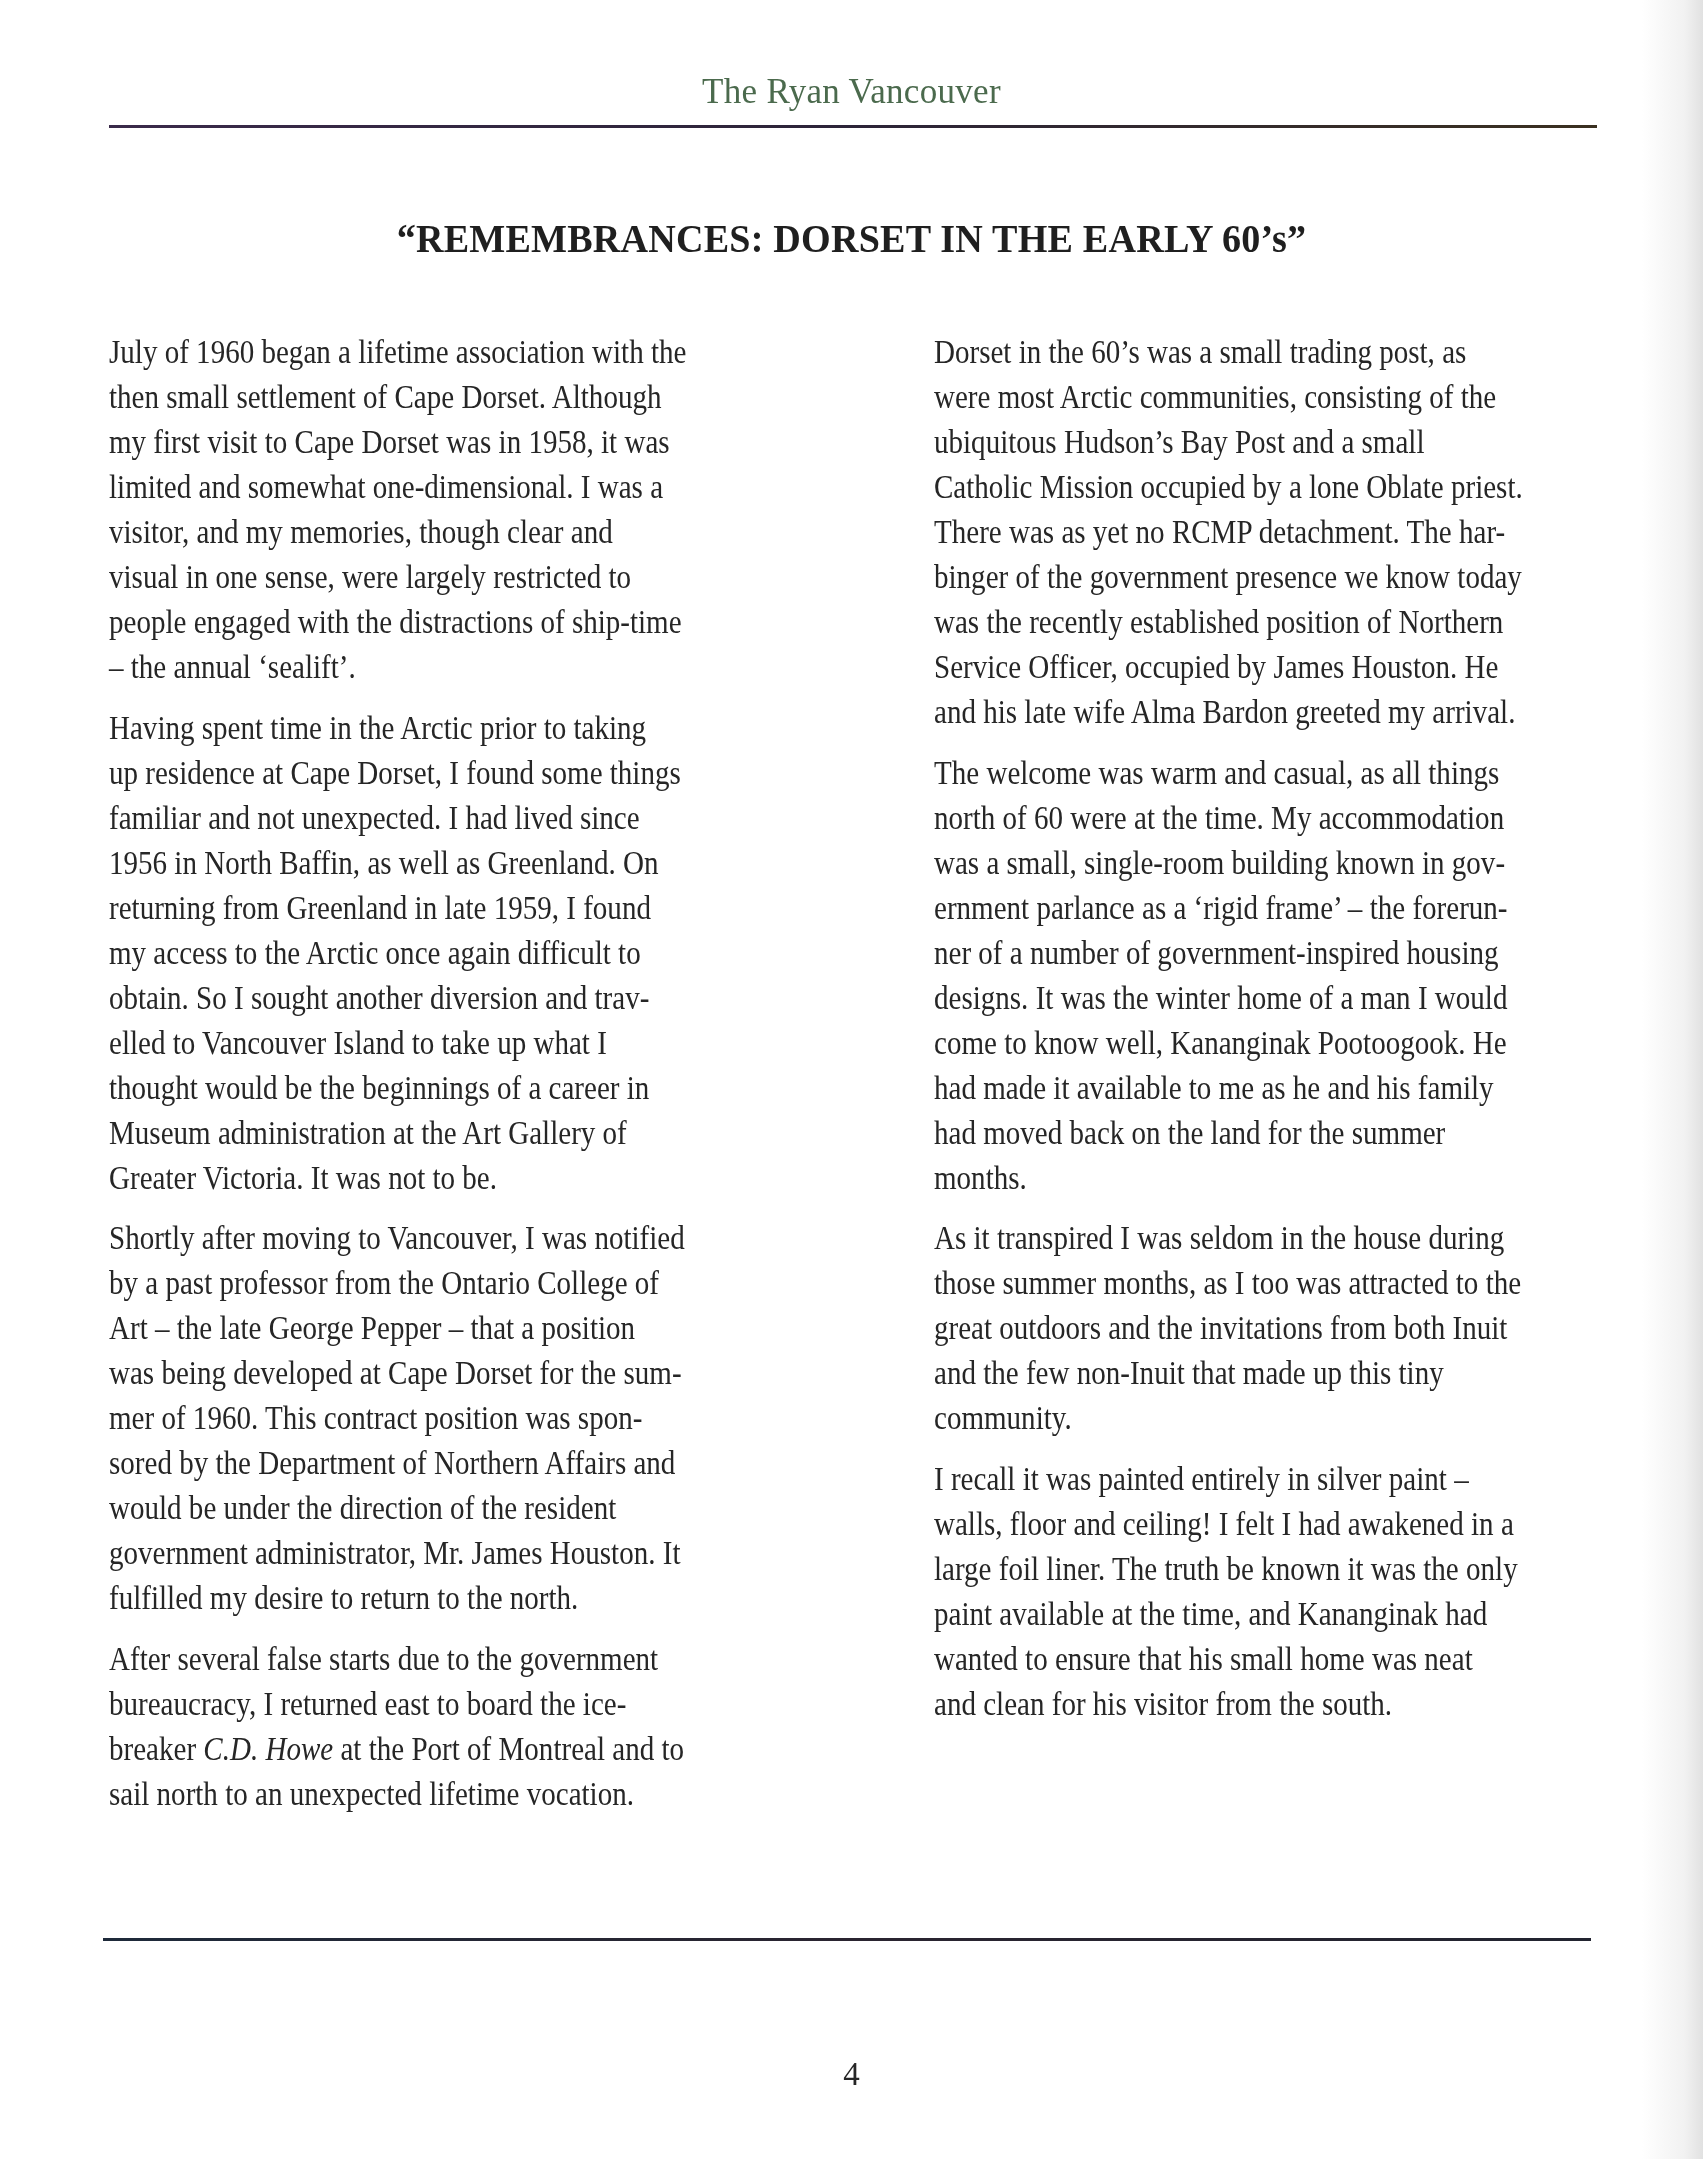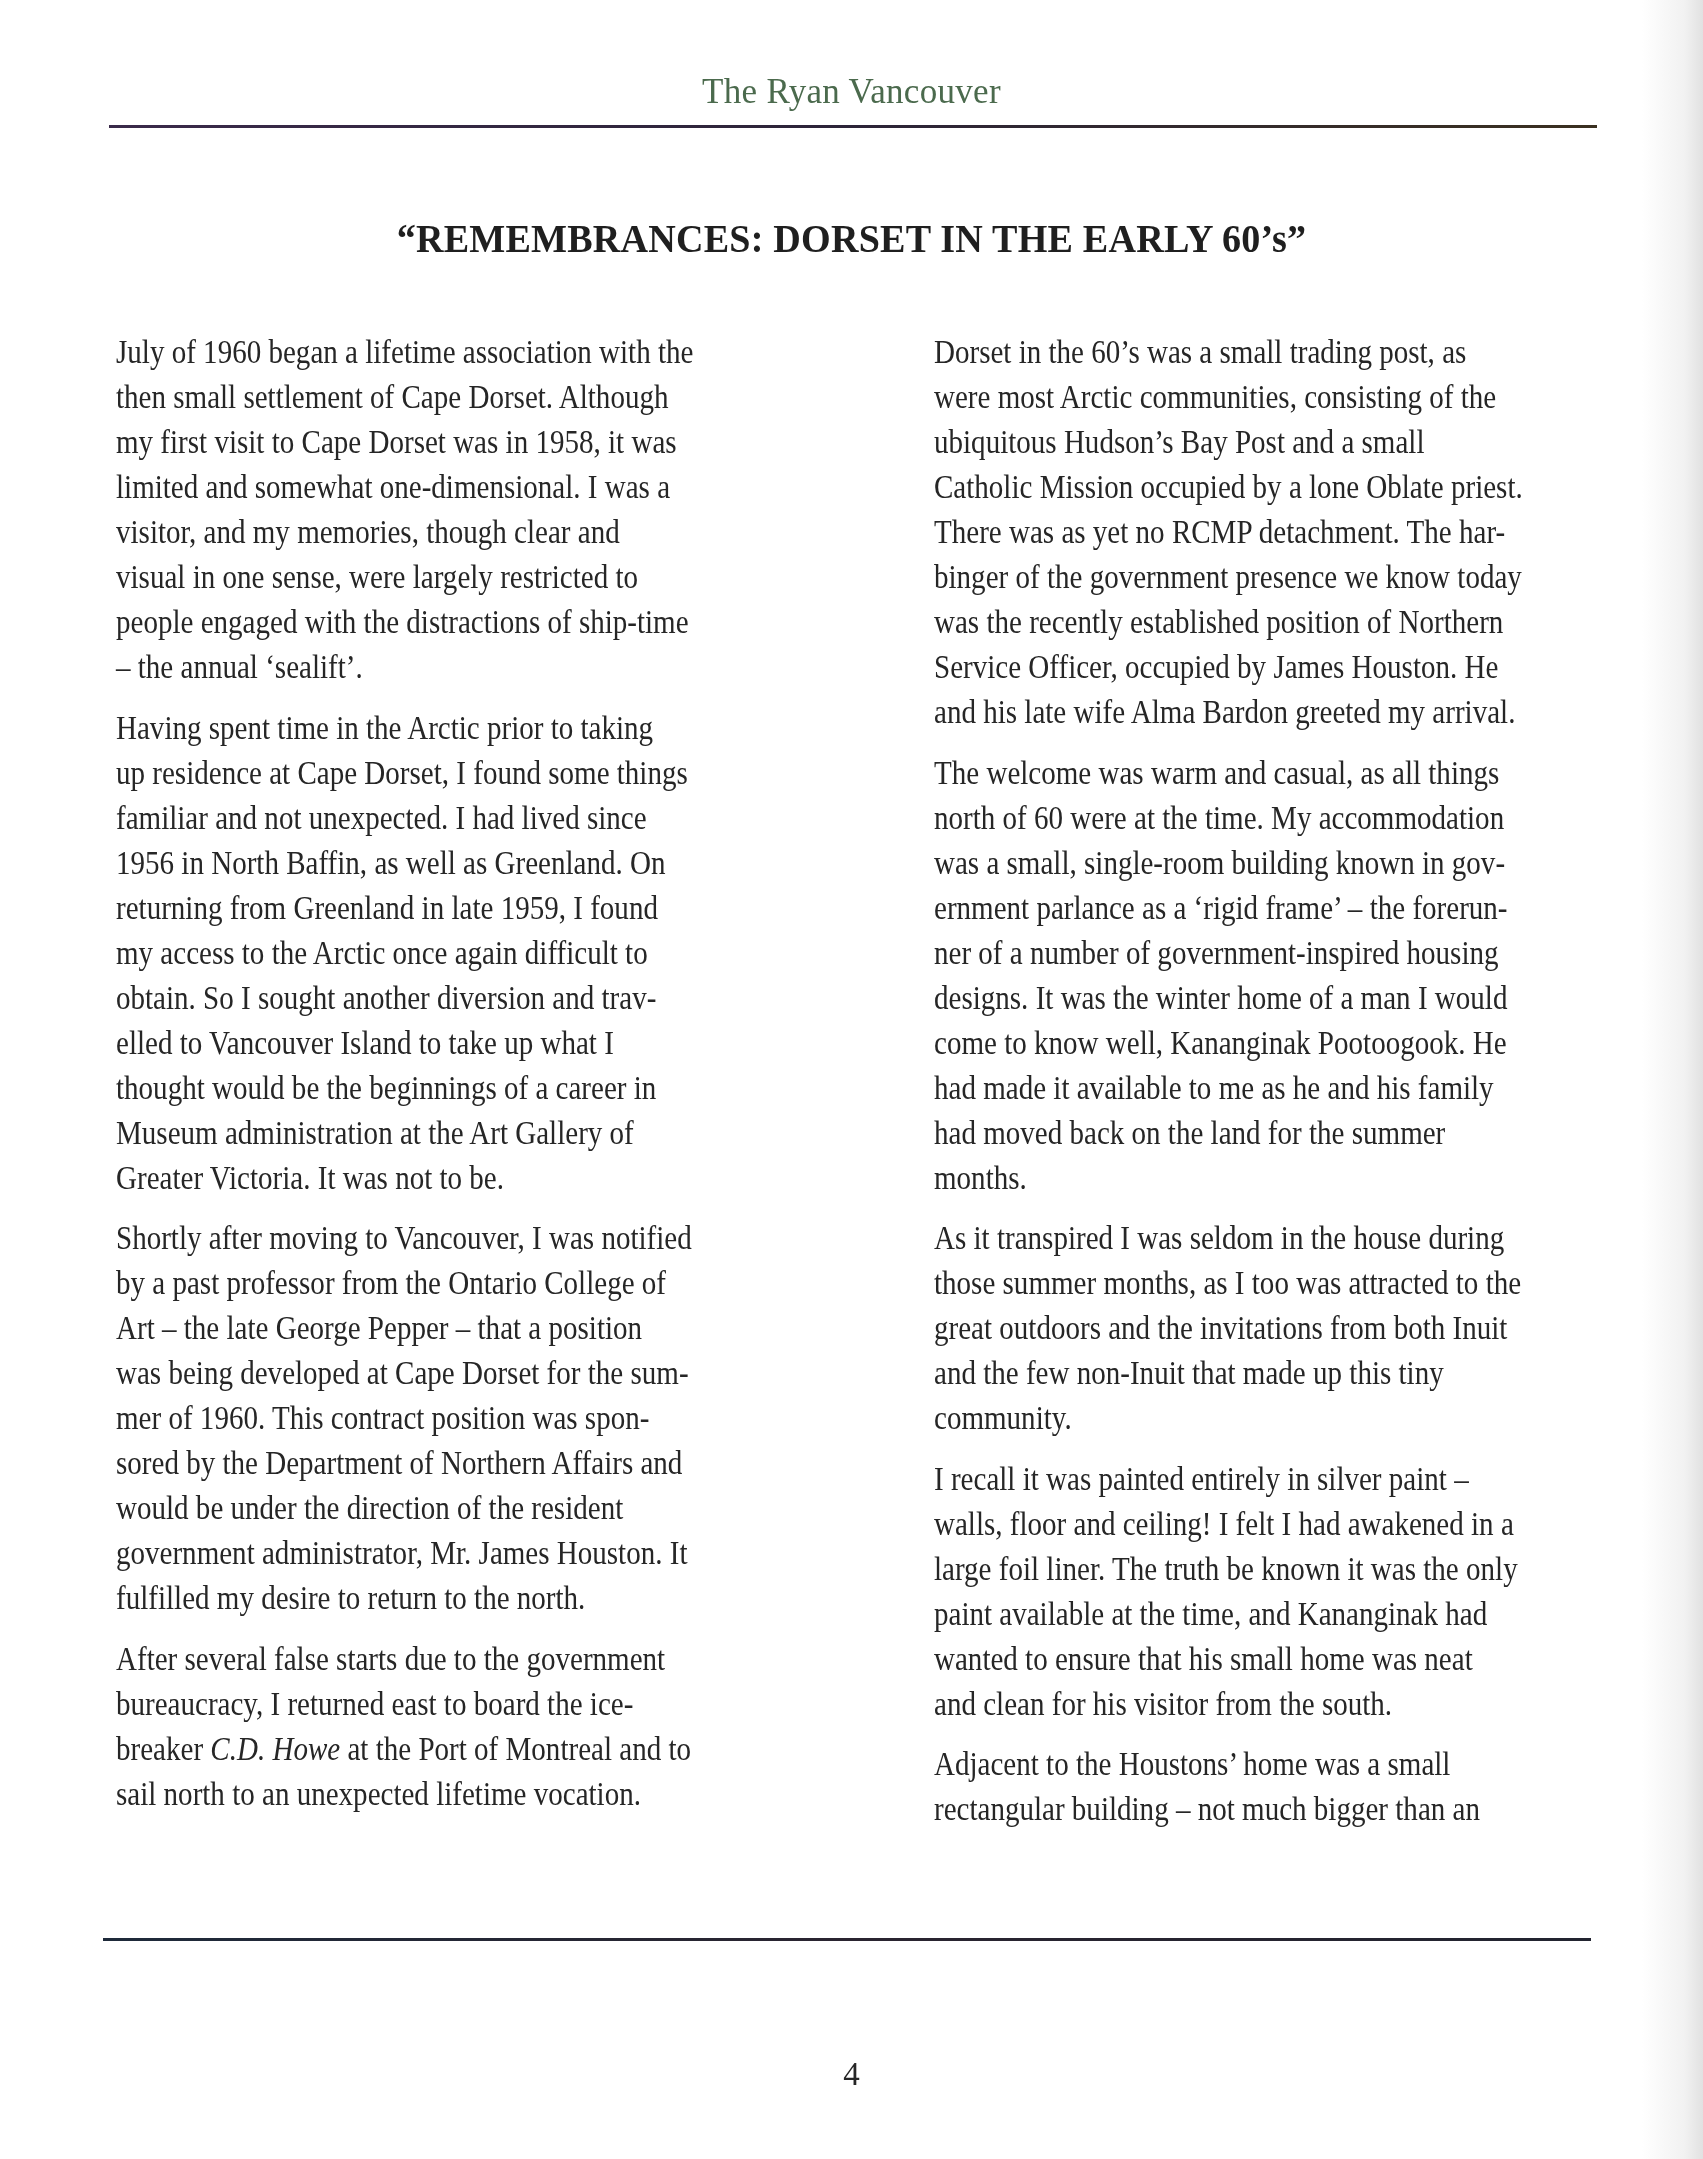--- a/index.html
+++ b/index.html
@@ -66,21 +66,21 @@
       transform-origin: center;
     }
     .column {
       position: absolute;
       top: 330px;
       font-size: 33px;
       line-height: 45px;
       color: #262626;
     }
     .column.left {
-      left: 116px;
+      left: 109px;
       width: 752px;
     }
     .column.right {
       left: 934px;
       width: 770px;
     }
     .para {
       margin: 0 0 15.6px 0;
     }
     .line {
@@ -188,21 +188,17 @@
     <span class="line">community.</span>
   </p>
   <p class="para">
     <span class="line">I recall it was painted entirely in silver paint –</span>
     <span class="line">walls, floor and ceiling! I felt I had awakened in a</span>
     <span class="line">large foil liner. The truth be known it was the only</span>
     <span class="line">paint available at the time, and Kananginak had</span>
     <span class="line">wanted to ensure that his small home was neat</span>
     <span class="line">and clean for his visitor from the south.</span>
   </p>
-  <p class="para">
-    <span class="line">Adjacent to the Houstons’ home was a small</span>
-    <span class="line">rectangular building – not much bigger than an</span>
-  </p>
 </div>
 
 <div class="rule footer-rule"></div>
 <div class="page-number">4</div>
 
 
 </body></html>

